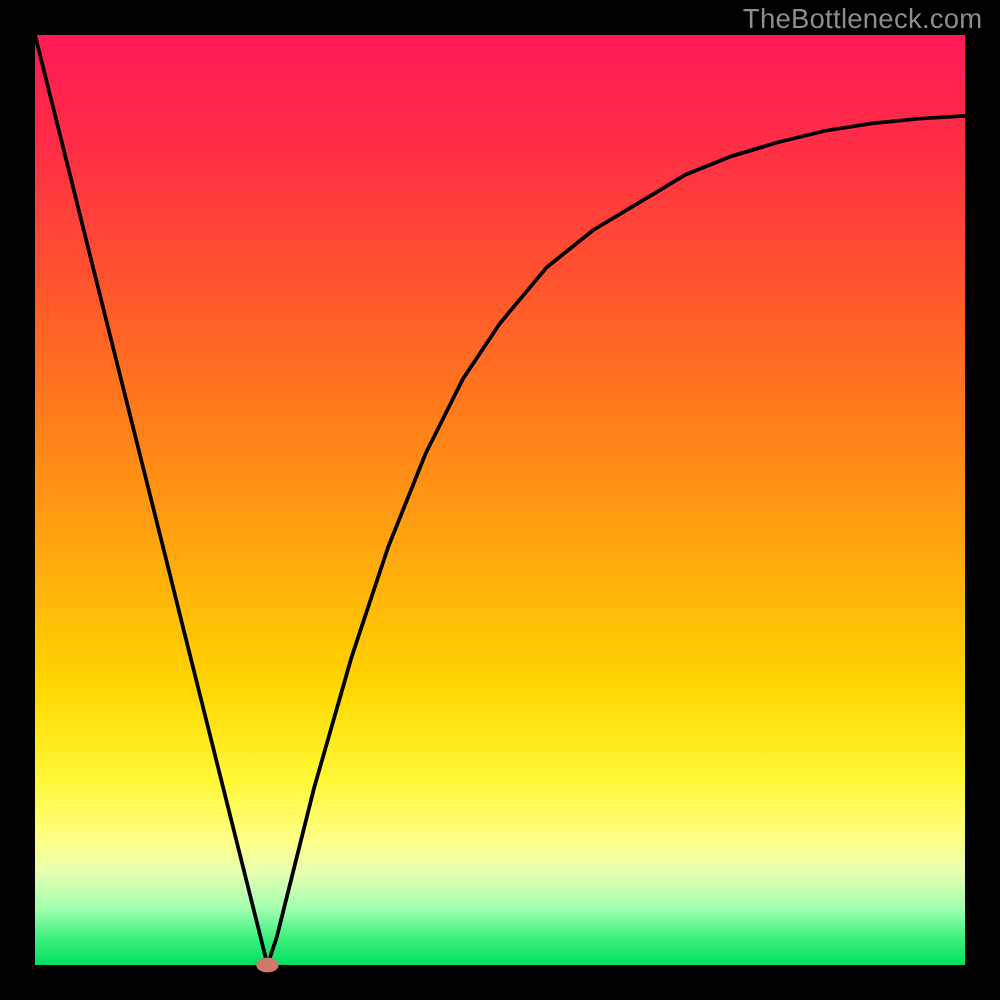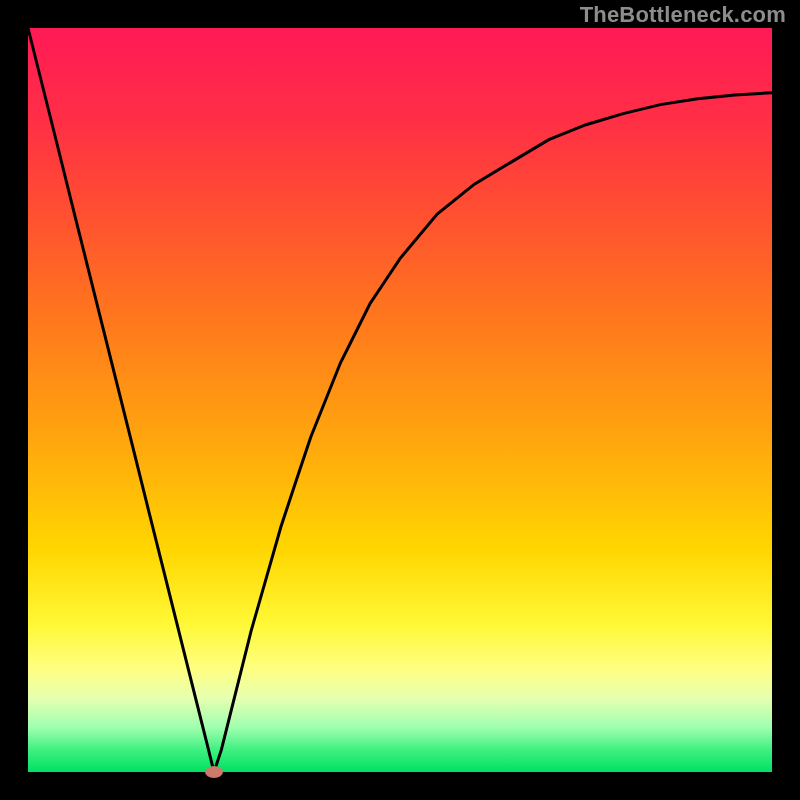--- a/index.html
+++ b/index.html
@@ -15,21 +15,21 @@
     width: 800px;
     height: 800px;
     background: #000;
   }
   .watermark {
     position: absolute;
     top: 2px;
     right: 14px;
     font-family: Arial, Helvetica, sans-serif;
     font-size: 22px;
-    font-weight: 700;
+    font-weight: 400;
     color: #8d8d8d;
     letter-spacing: 0.2px;
   }
   svg {
     position: absolute;
     top: 0;
     left: 0;
   }
 </style>
 </head>

